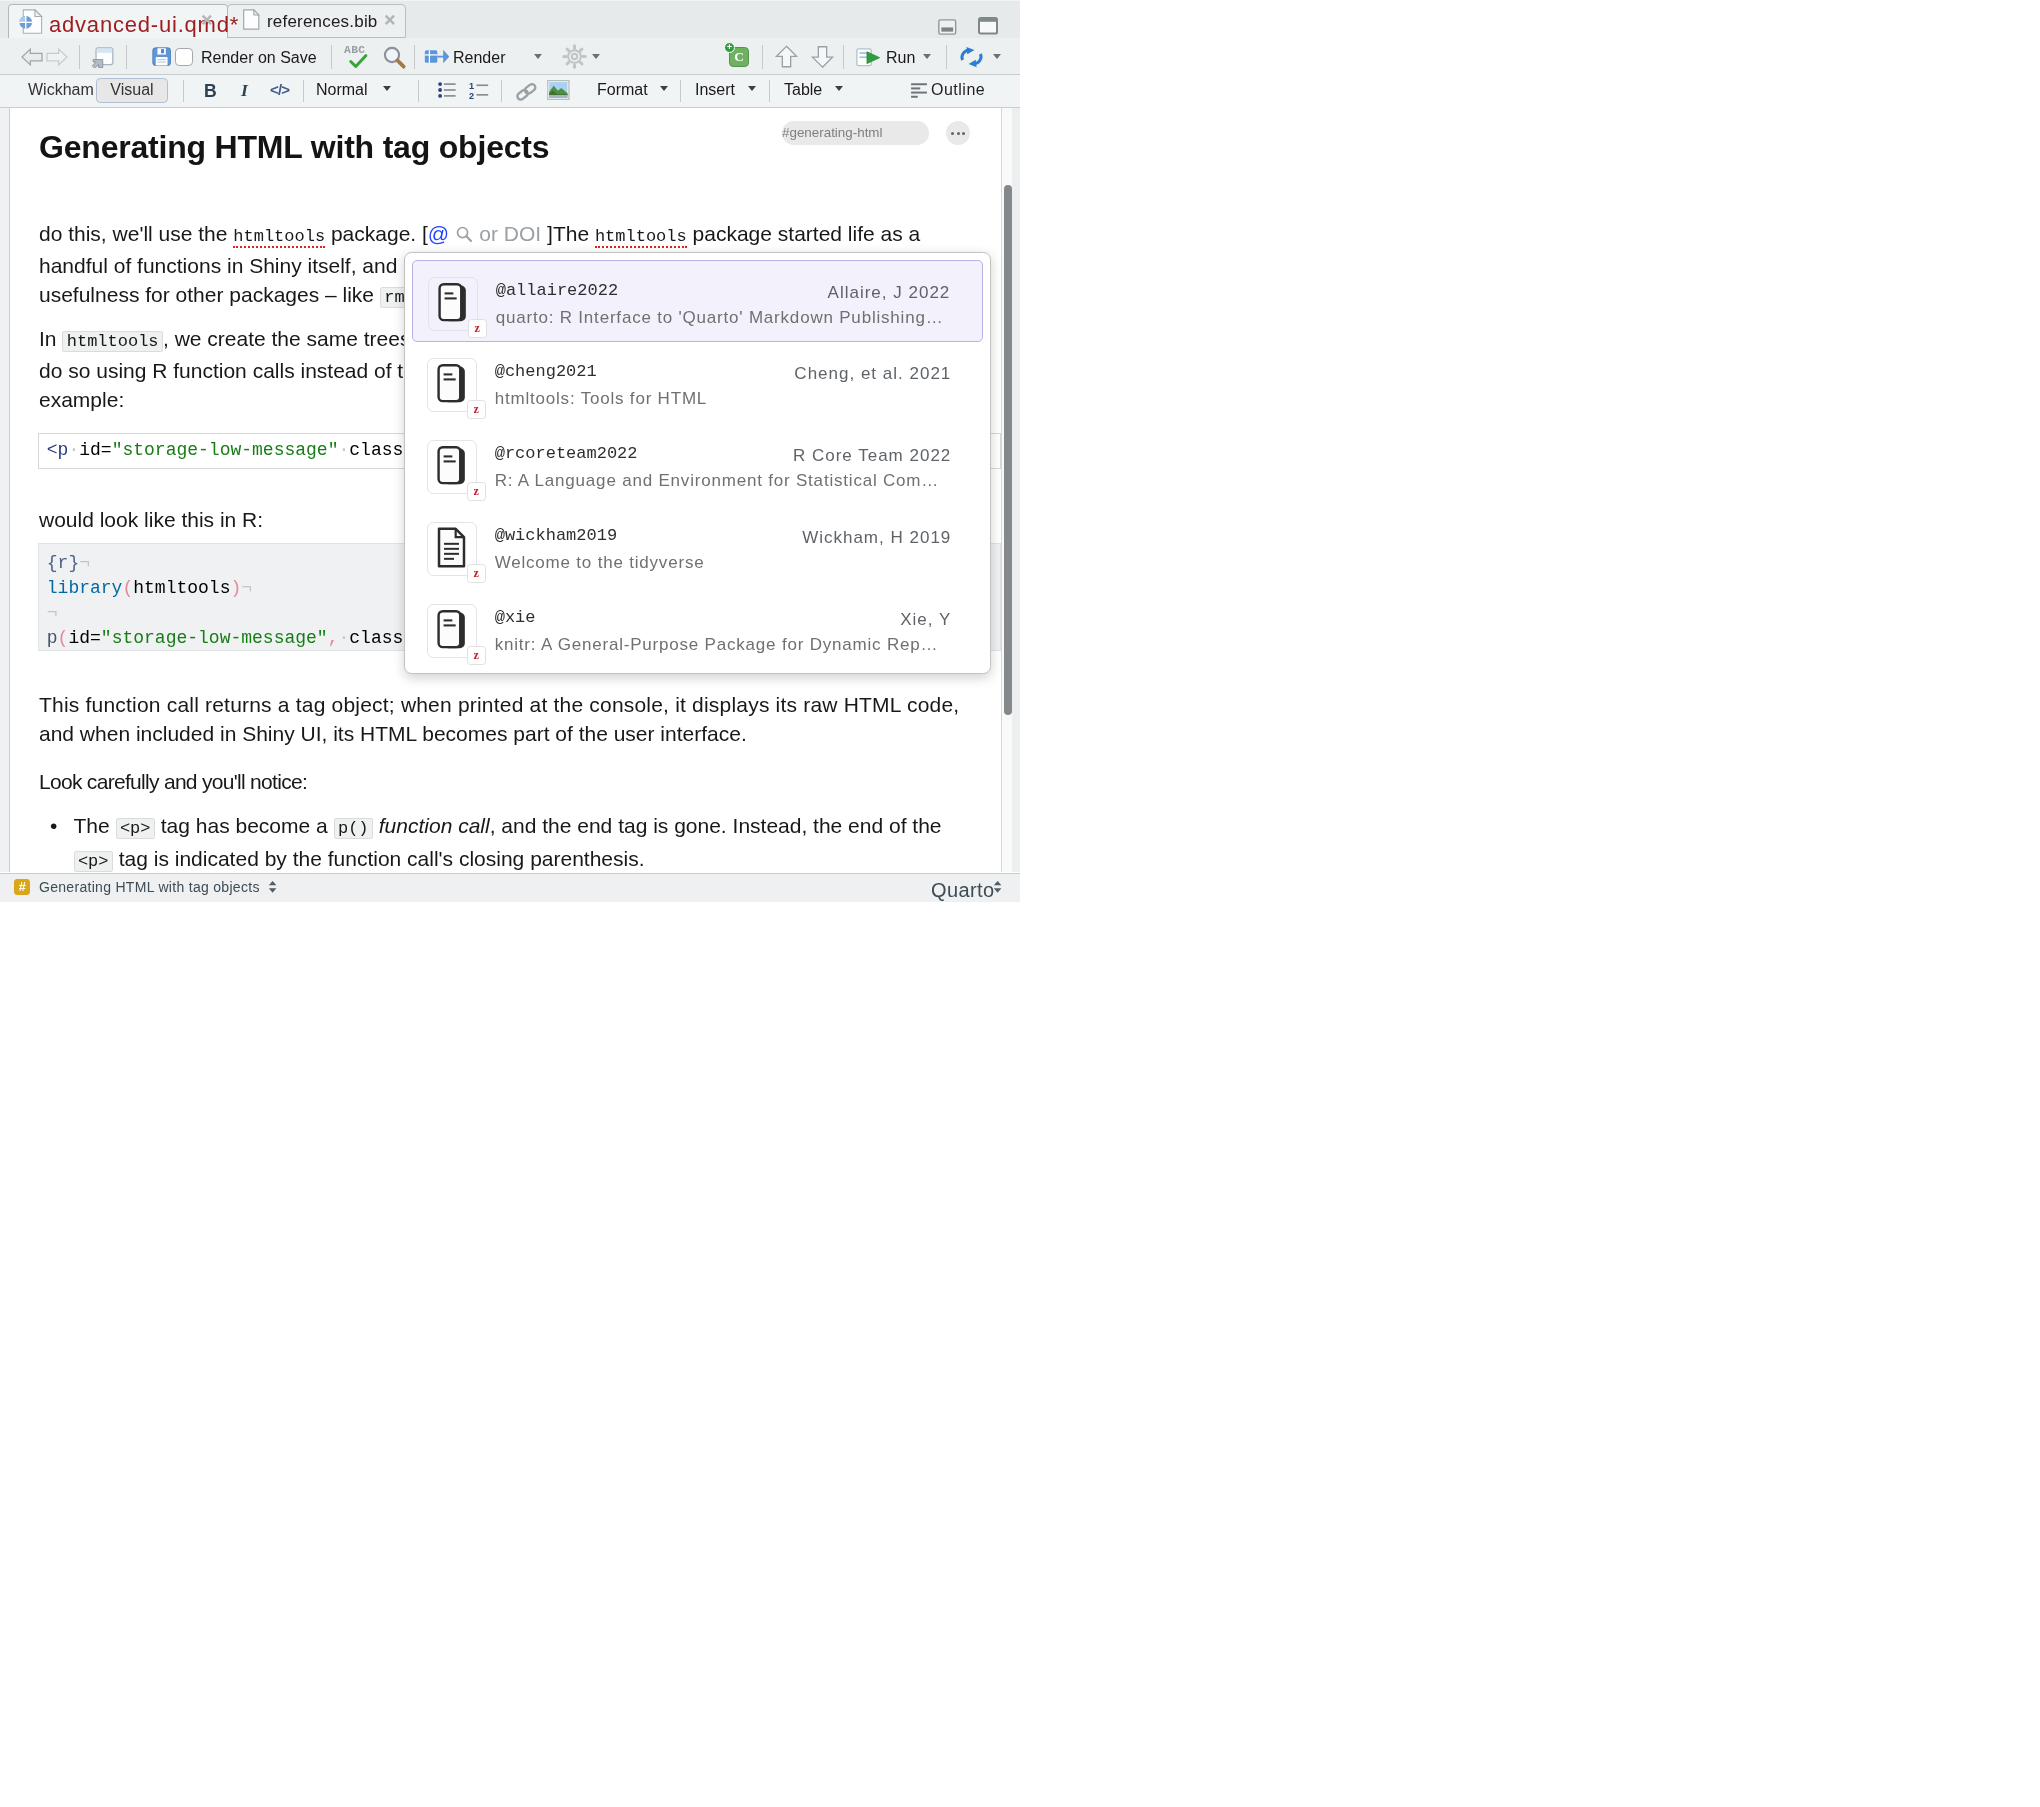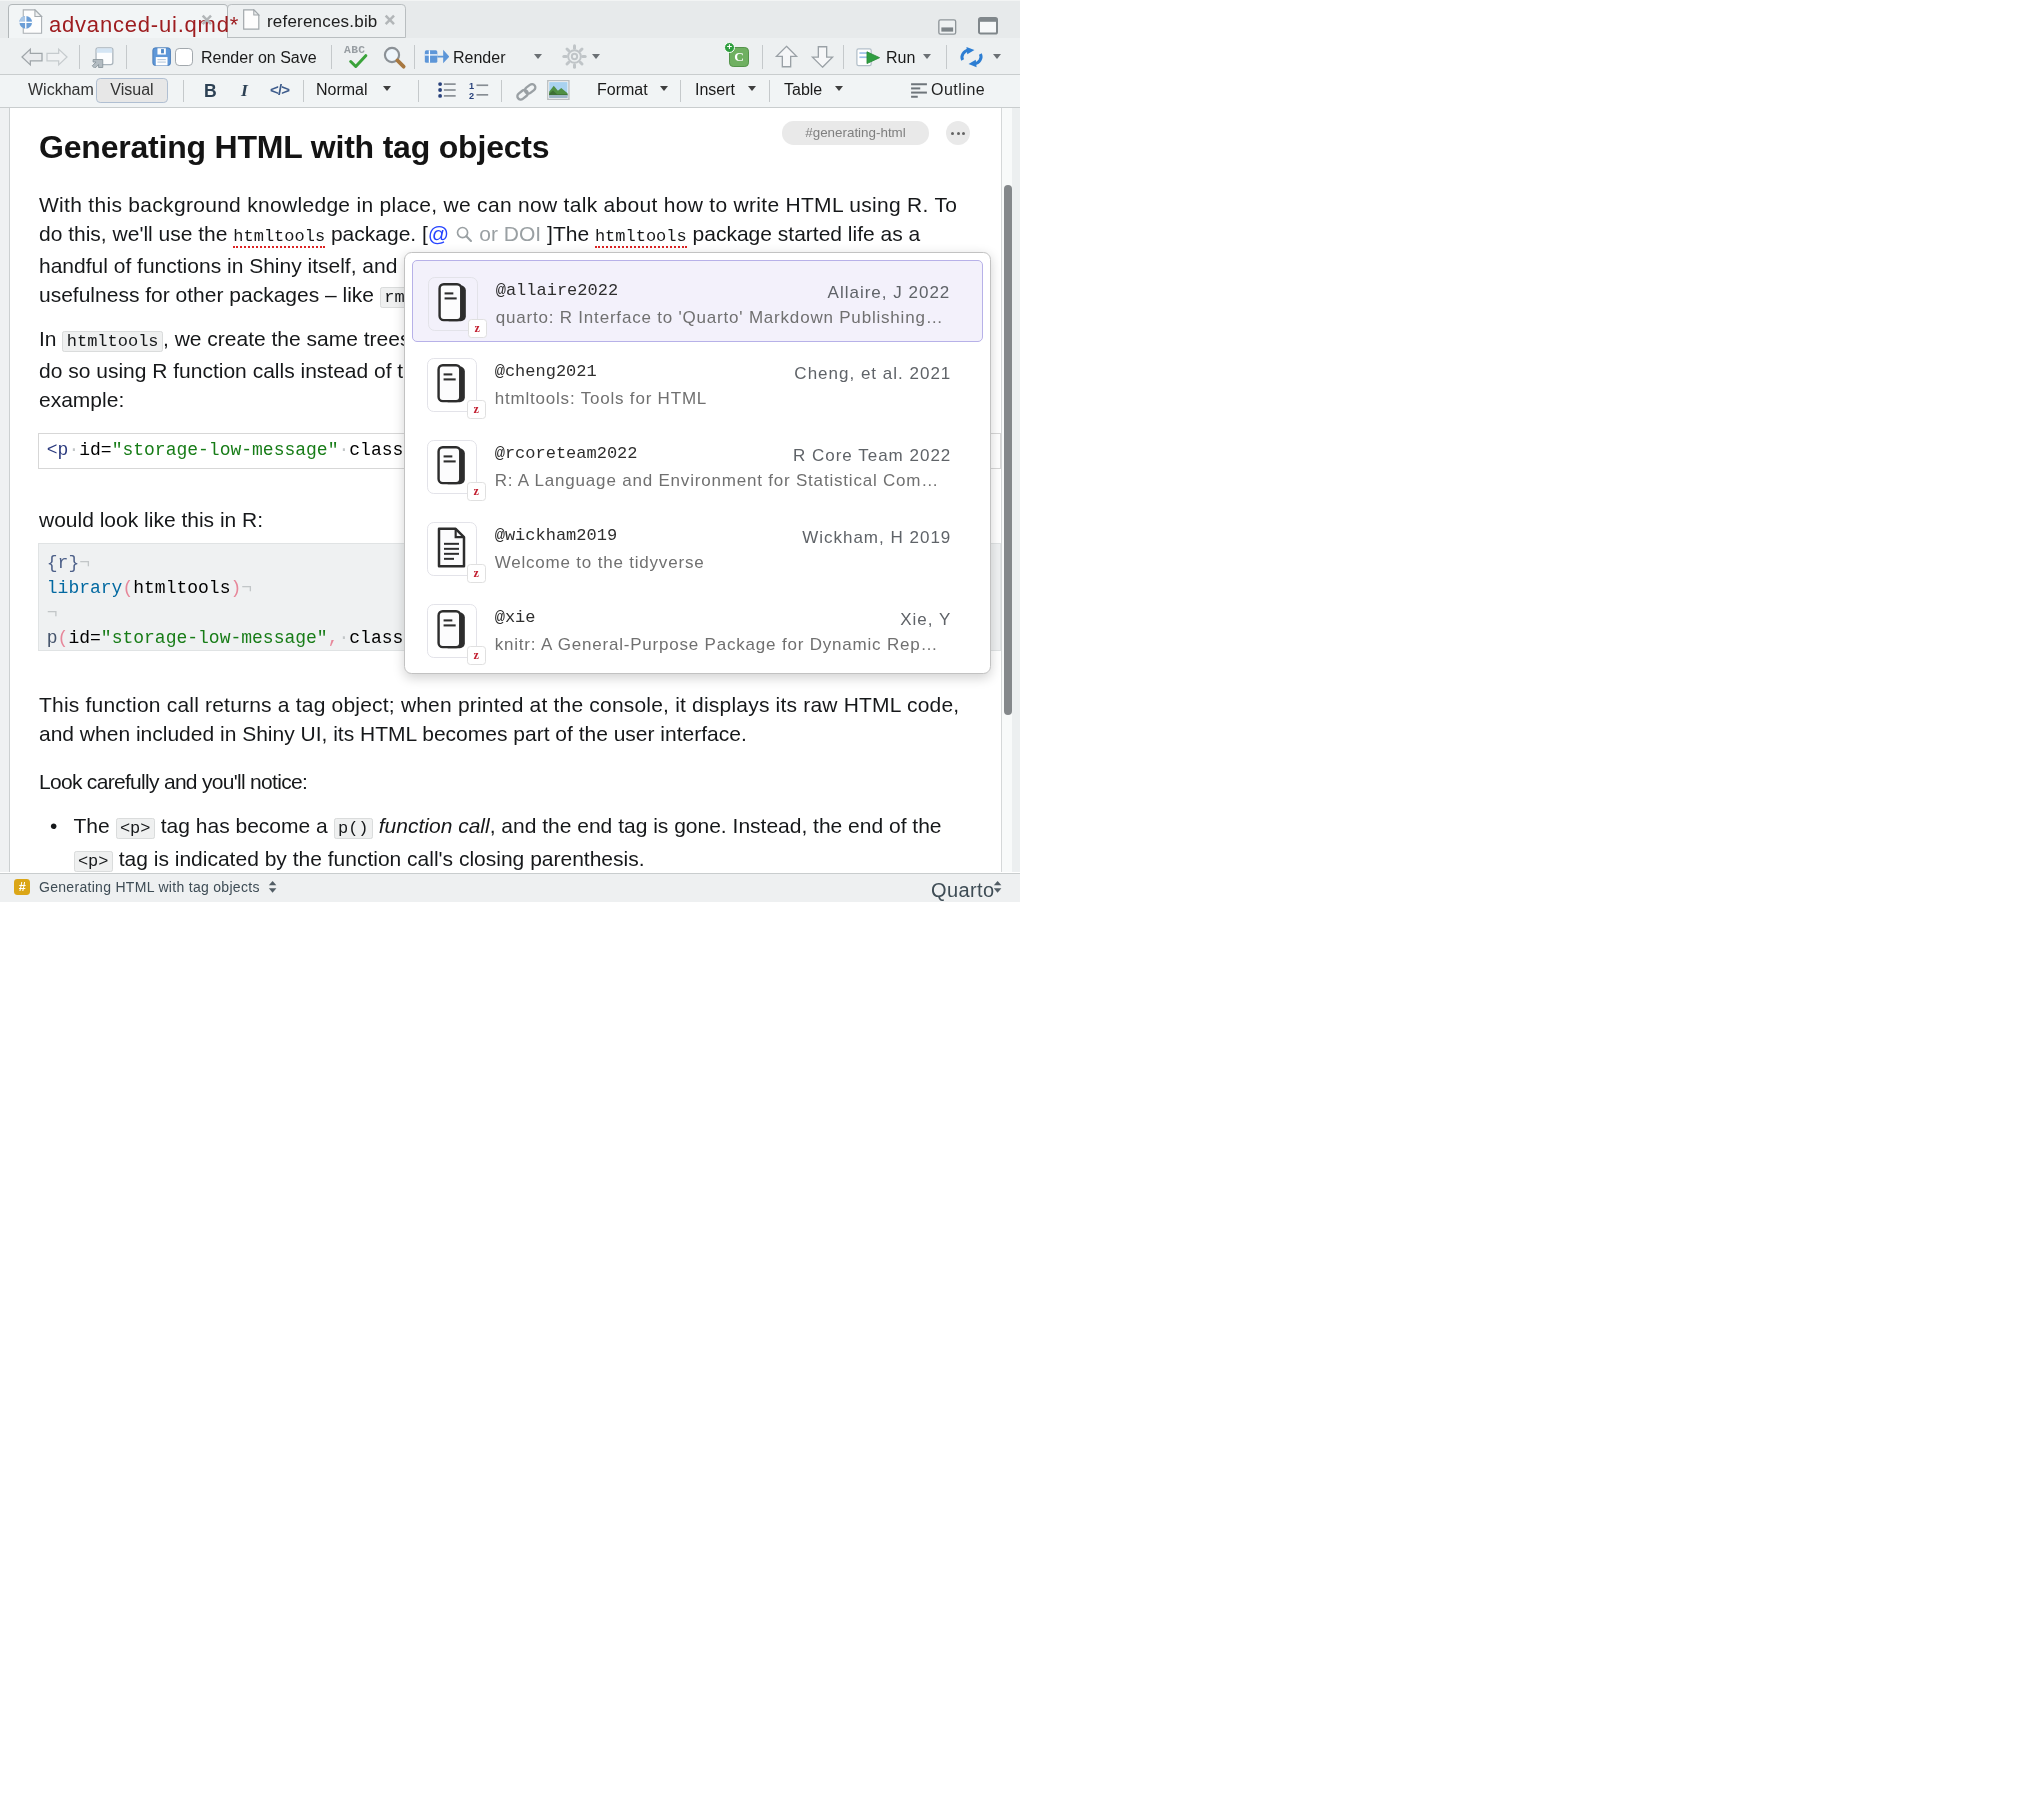--- a/index.html
+++ b/index.html
@@ -241,21 +241,21 @@
 <div class="abs" id="gutter"></div>
 <div class="abs" id="content"></div>
 <div class="abs" id="scrolllane"></div>
 <div class="abs" style="left:1012px;top:108px;width:8.4px;height:764px;background:#eceff0"></div>
 <div class="abs" id="thumb"></div>
 <div class="abs" id="statusbar"></div>
 
 <div class="abs" id="doc">
   <h1 id="h1t" style="margin-top:21px">Generating HTML with tag objects</h1>
   <div id="p1" class="body-txt abs" style="left:0;top:82px;width:962px;white-space:nowrap">
-    <span style="letter-spacing:0.3px">With this background knowledge in place, we can now talk about how to write HTML using R. To</span><br>
+    <br>
     do this, we'll use the <span class="mono spell">htmltools</span> package. [<span style="color:#2745ff">@</span> <svg width="18.5" height="18.5" viewBox="0 0 22 22" style="vertical-align:-2.5px">
         <circle cx="9" cy="9" r="6" fill="none" stroke="#9aa0a3" stroke-width="2"></circle>
         <line x1="13.5" y1="13.5" x2="19" y2="19" stroke="#9aa0a3" stroke-width="2.5" stroke-linecap="round"></line>
       </svg> <span style="color:#9aa0a3">or DOI </span>]The <span class="mono spell">htmltools</span> package started life as a<br>
     handful of functions in Shiny itself, and later was split out into its own package due to its<br>
     usefulness for other packages – like <code class="inl">rmarkdown</code> and <code class="inl">htmlwidgets</code>.
   </div>
   <div id="p2" class="body-txt abs" style="left:0;top:216px;width:962px;white-space:nowrap">
     In <code class="inl">htmltools</code>, we create the same trees of HTML, but we<br>
     do so using R function calls instead of tags. Here is an<br>
@@ -277,21 +277,21 @@
   </div>
   <div id="p5" class="body-txt abs" style="left:0;top:659px;letter-spacing:-0.7px">Look carefully and you'll notice:</div>
   <div id="p6" class="body-txt abs" style="left:11px;top:703px;width:951px;line-height:30px">
     <span style="position:absolute;left:0;top:0">•</span>
     <div style="margin-left:23.5px">The <code class="inl">&lt;p&gt;</code> tag has become a <code class="inl">p()</code> <i>function call</i>, and the end tag is gone. Instead, the end of the<br>
     <code class="inl">&lt;p&gt;</code> tag is indicated by the function call's closing parenthesis.</div>
   </div>
 </div>
 
 <div class="abs" style="left:782px;top:121px;width:147px;height:23.5px;background:#e9e9e9;border-radius:11.7px;
-     color:#7f7f7f;font-size:13.4px;text-align:center;line-height:23.5px" id="pill">#generating-html</div>
+     color:#7f7f7f;font-size:13.4px;text-align:left;line-height:23.5px" id="pill">#generating-html</div>
 <div class="abs" style="left:946px;top:121px;width:24px;height:24px;background:#e9e9e9;border-radius:50%" id="dots">
   <div style="position:absolute;left:5px;top:11px;width:3.4px;height:3.4px;border-radius:50%;background:#636363"></div>
   <div style="position:absolute;left:10.5px;top:11px;width:3.4px;height:3.4px;border-radius:50%;background:#636363"></div>
   <div style="position:absolute;left:16px;top:11px;width:3.4px;height:3.4px;border-radius:50%;background:#636363"></div>
 </div>
 
 <div class="abs" id="popup">
   <div class="row rowsel">
     <div class="ibox">
         <svg class="ibook" width="35" height="42" viewBox="0 0 42 50">

